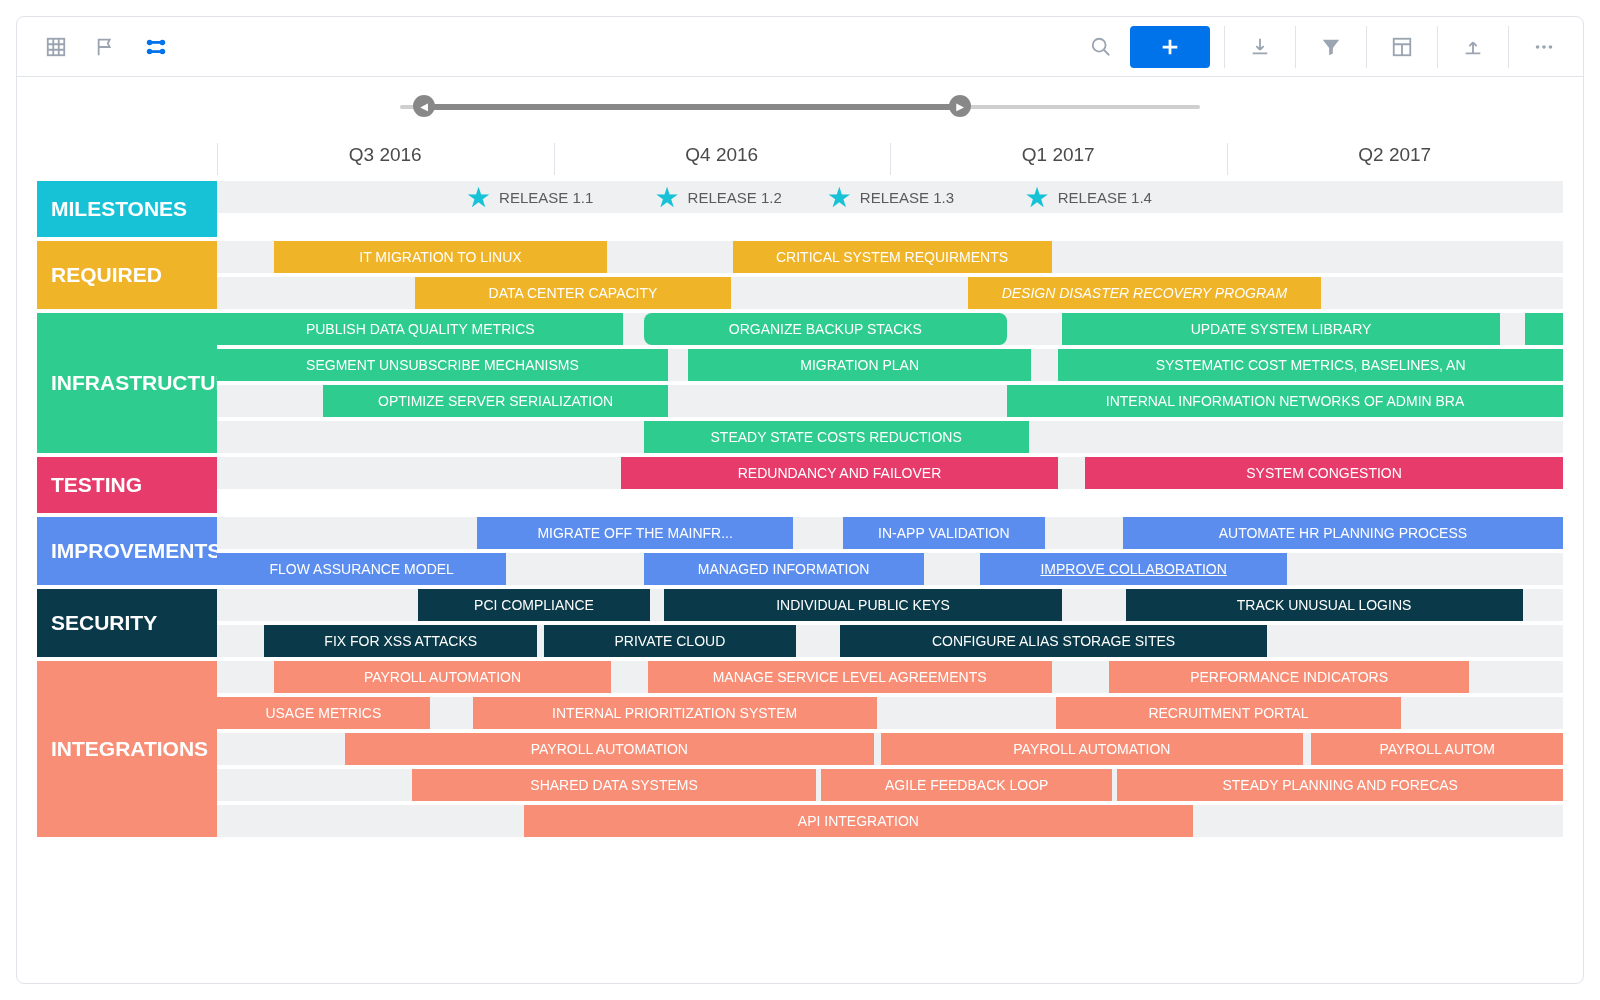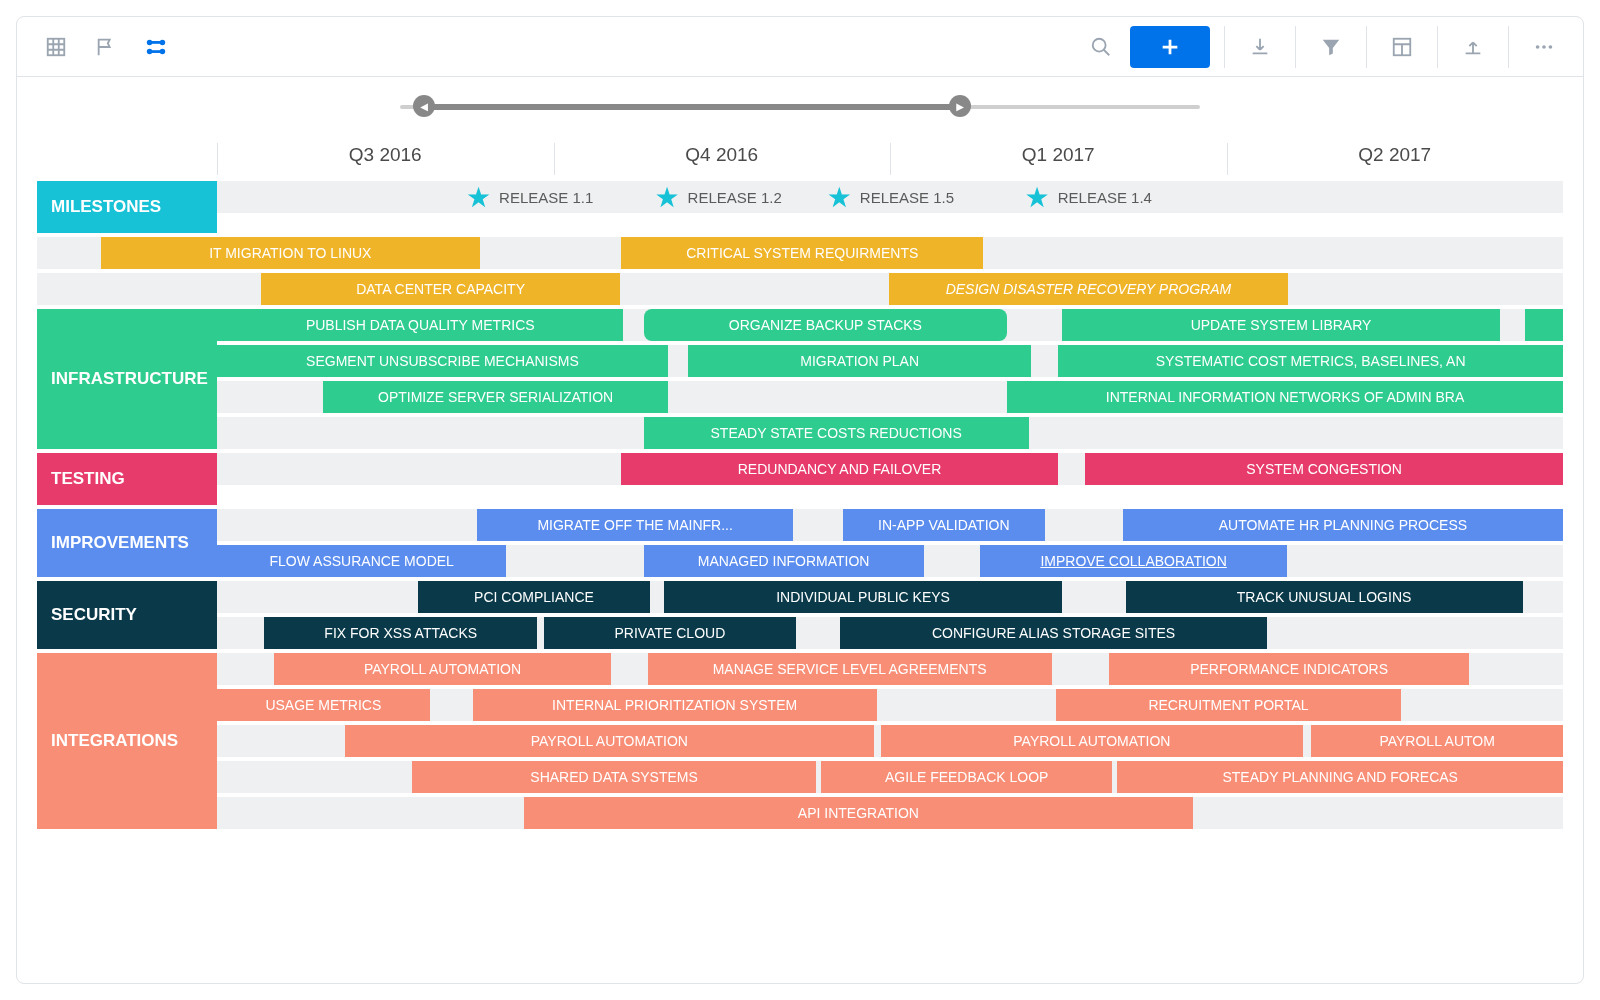--- a/index.html
+++ b/index.html
@@ -22,21 +22,21 @@
 
 .chart { flex: 1; display: flex; flex-direction: column; padding: 8px 20px 20px 20px; overflow: hidden; }
 .header-row { display: flex; }
 .label-col { width: 180px; flex-shrink: 0; }
 .timeline-col { flex: 1; position: relative; }
 .quarters { display: flex; height: 44px; }
 .quarter { flex: 1; display: flex; align-items: center; justify-content: center; color: #4a4a4a; font-size: 19px; position: relative; }
 .quarter::before { content: ''; position: absolute; left: 0; top: 10px; bottom: 2px; width: 1px; background: #e0e4e8; }
 
 .lane { display: flex; margin-top: 4px; }
-.lane-label { width: 180px; flex-shrink: 0; display: flex; align-items: center; padding: 16px 14px; color: #fff; font-size: 17px; font-weight: 600; }
+.lane-label { width: 180px; flex-shrink: 0; display: flex; align-items: center; padding: 16px 14px; color: #fff; font-size: 21px; font-weight: 600; }
 .lane-body { flex: 1; display: flex; flex-direction: column; gap: 4px; }
 .row { position: relative; height: 32px; background: #eef0f2; }
 .bar { position: absolute; top: 0; bottom: 0; display: flex; align-items: center; justify-content: center; color: #fff; font-size: 14px; font-weight: 500; padding: 0 10px; white-space: nowrap; overflow: hidden; }
 
 .milestone { position: absolute; top: 0; bottom: 0; display: flex; align-items: center; gap: 8px; }
 .star { color: #17c2d7; font-size: 28px; }
 .milestone-text { color: #5a5a5a; font-size: 15px; font-weight: 500; }
 </style>
 </head>
 <body>
@@ -147,30 +147,31 @@
                 <div class="milestone" style="left: 18.5%;">
                   <span class="star">★</span>
                   <span class="milestone-text">RELEASE 1.1</span>
                 </div>
                 <div class="milestone" style="left: 32.5%;">
                   <span class="star">★</span>
                   <span class="milestone-text">RELEASE 1.2</span>
                 </div>
                 <div class="milestone" style="left: 45.3%;">
                   <span class="star">★</span>
-                  <span class="milestone-text">RELEASE 1.5</span>
+                  <span class="milestone-text">RELEASE 1.3</span>
                 </div>
                 <div class="milestone" style="left: 60%;">
                   <span class="star">★</span>
                   <span class="milestone-text">RELEASE 1.4</span>
                 </div>
               </div>
             </div>
           </div>
           <div class="lane">
+            <div class="lane-label" style="background: rgb(240, 180, 41);">REQUIRED</div>
             <div class="lane-body">
               <div class="row">
                 <div class="bar" style="left: 4.2%; width: 24.8%; background: rgb(240, 180, 41);">IT MIGRATION TO LINUX</div>
                 <div class="bar" style="left: 38.3%; width: 23.7%; background: rgb(240, 180, 41);">CRITICAL SYSTEM REQUIRMENTS</div>
               </div>
               <div class="row">
                 <div class="bar" style="left: 14.7%; width: 23.5%; background: rgb(240, 180, 41);">DATA CENTER CAPACITY</div>
                 <div class="bar" style="left: 55.8%; width: 26.2%; background: rgb(240, 180, 41); font-style: italic;">DESIGN DISASTER RECOVERY PROGRAM</div>
               </div>
             </div>

